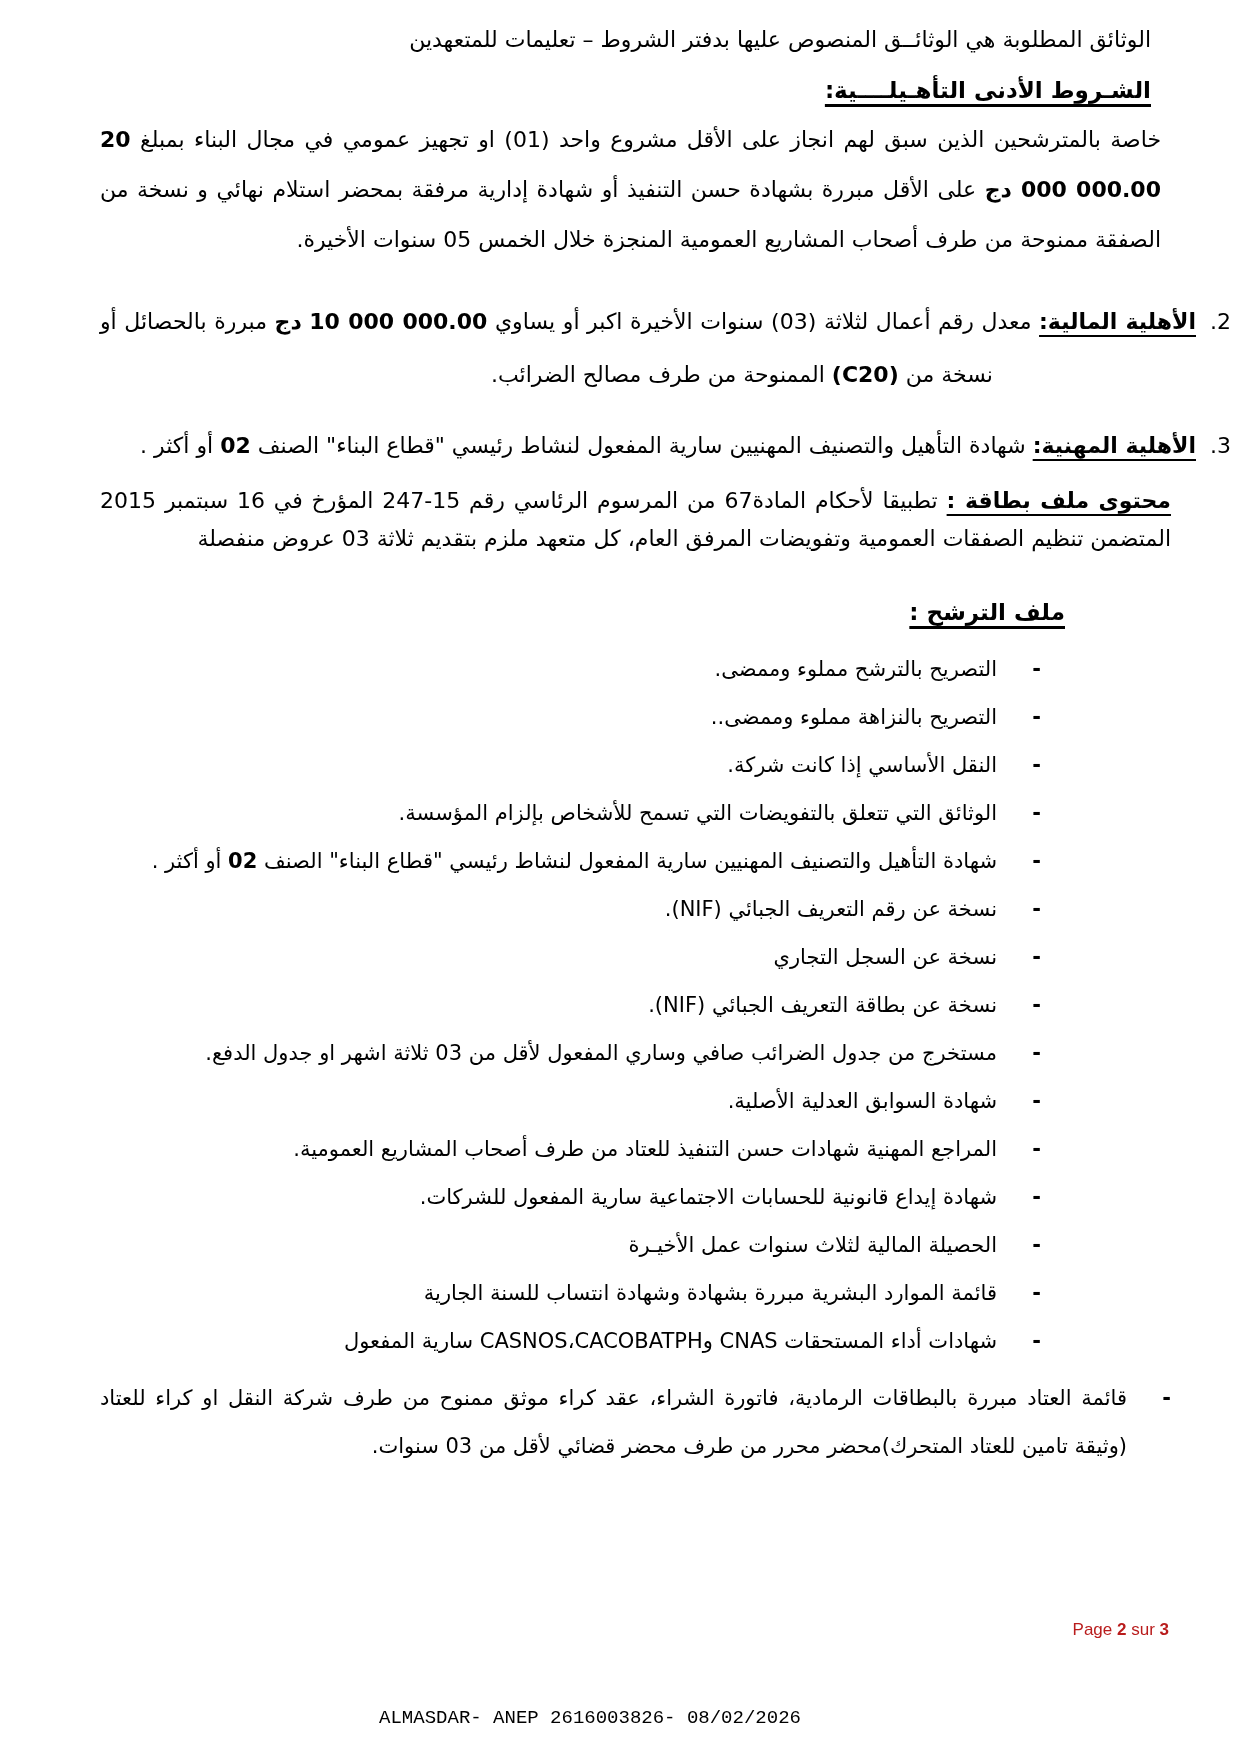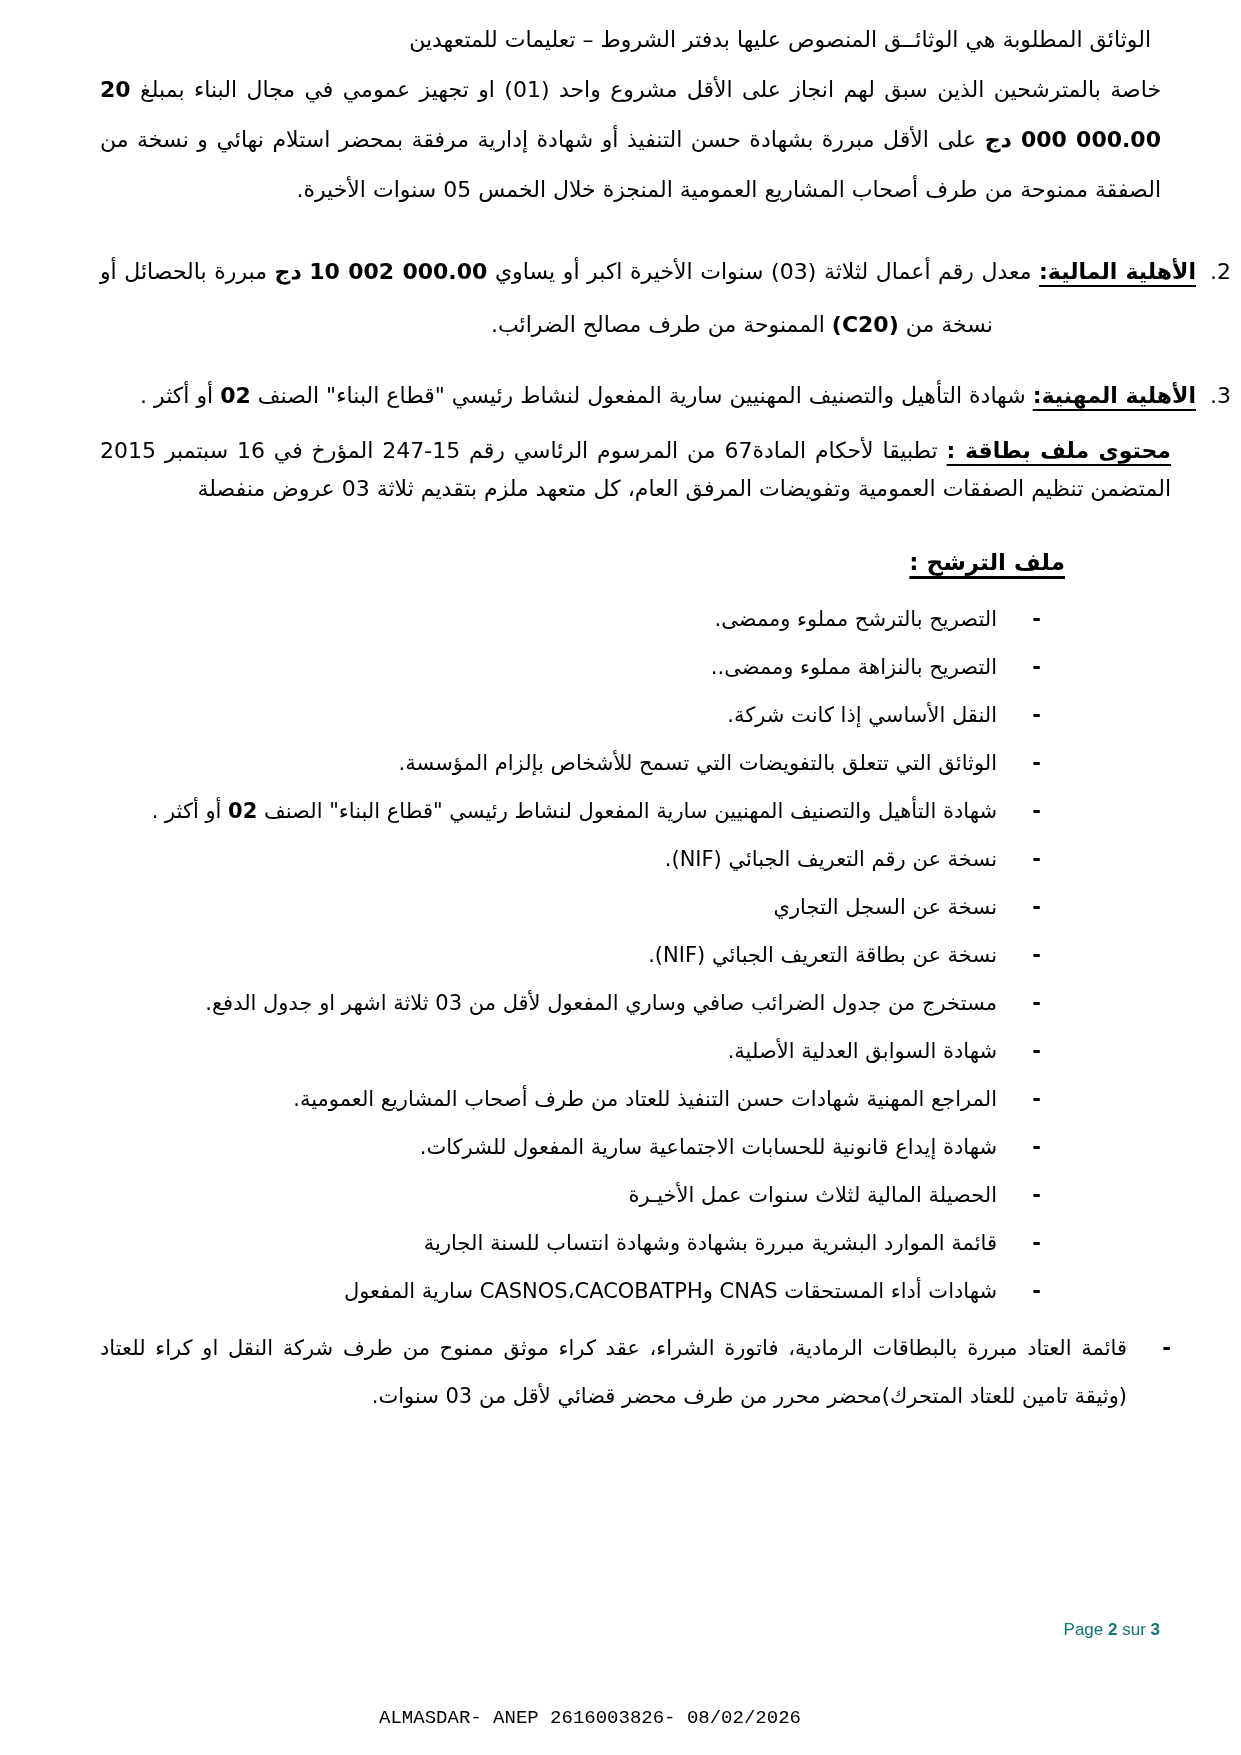--- a/index.html
+++ b/index.html
@@ -65,25 +65,25 @@
   }
   ul.file-list li .li-text{flex:1;}
   ul.file-list li.flush{
     margin-right:60px;
     line-height:48px;
     text-align:justify;
   }
   .page-label{
     position:absolute;
     top:1620px;
-    right:81px;
+    right:72px;
     direction:ltr;
     font-family:"Liberation Sans",sans-serif;
     font-size:17px;
-    color:#0f766e;
+    color:#b91c1c;
   }
   .anep{
     position:absolute;
     top:1707px;
     left:230px;
     width:720px;
     text-align:center;
     direction:ltr;
     font-family:Liberation Mono, monospace;
     font-size:19px;
@@ -91,26 +91,27 @@
   }
 </style>
 </head>
 <body>
 
 <div class="page">
   <div class="content">
 
     <p class="intro"><span>الوثائق المطلوبة هي الوثائــق المنصوص عليها بدفتر الشروط – تعليمات للمتعهدين</span></p>
 
+    <p class="h1"><span class="b u">الشـروط الأدنى التأهـيلــــية:</span></p>
 
 
     <p class="para"><span>خاصة بالمترشحين الذين سبق لهم انجاز على الأقل مشروع واحد (01) او تجهيز عمومي في مجال البناء بمبلغ </span><span class="b" dir="ltr">20 000 000.00</span><span class="b"> دج</span><span> على الأقل مبررة بشهادة حسن التنفيذ أو شهادة إدارية مرفقة بمحضر استلام نهائي و نسخة من الصفقة ممنوحة من طرف أصحاب المشاريع العمومية المنجزة خلال الخمس 05 سنوات الأخيرة.</span></p>
 
     <div class="num-item hang">
-      <span class="marker">2.</span><span><span class="b u">الأهلية المالية:</span><span> معدل رقم أعمال لثلاثة (03) سنوات الأخيرة اكبر أو يساوي </span><span class="b" dir="ltr">10 002 000.00</span><span>  </span><span class="b">دج</span><span> مبررة بالحصائل أو نسخة من </span><span class="b" dir="ltr">(C20)</span><span>  الممنوحة من طرف مصالح الضرائب.</span></span>
+      <span class="marker">2.</span><span><span class="b u">الأهلية المالية:</span><span> معدل رقم أعمال لثلاثة (03) سنوات الأخيرة اكبر أو يساوي </span><span class="b" dir="ltr">10 000 000.00</span><span>  </span><span class="b">دج</span><span> مبررة بالحصائل أو نسخة من </span><span class="b" dir="ltr">(C20)</span><span>  الممنوحة من طرف مصالح الضرائب.</span></span>
     </div>
 
     <div class="num-item hang hang2">
       <span class="marker">3.</span><span><span class="b u">الأهلية المهنية:</span><span> شهادة التأهيل والتصنيف المهنيين سارية المفعول لنشاط رئيسي "قطاع البناء" الصنف </span><span class="b">02</span><span> أو أكثر .</span></span>
     </div>
 
     <p class="content-note"><span class="b u">محتوى ملف بطاقة :</span><span> تطبيقا لأحكام المادة67 من المرسوم الرئاسي رقم 15-247 المؤرخ في 16 سبتمبر 2015 المتضمن تنظيم الصفقات العمومية وتفويضات المرفق العام، كل متعهد ملزم بتقديم ثلاثة 03 عروض منفصلة</span></p>
 
     <p class="h2"><span class="b u">ملف الترشح :</span></p>
 

